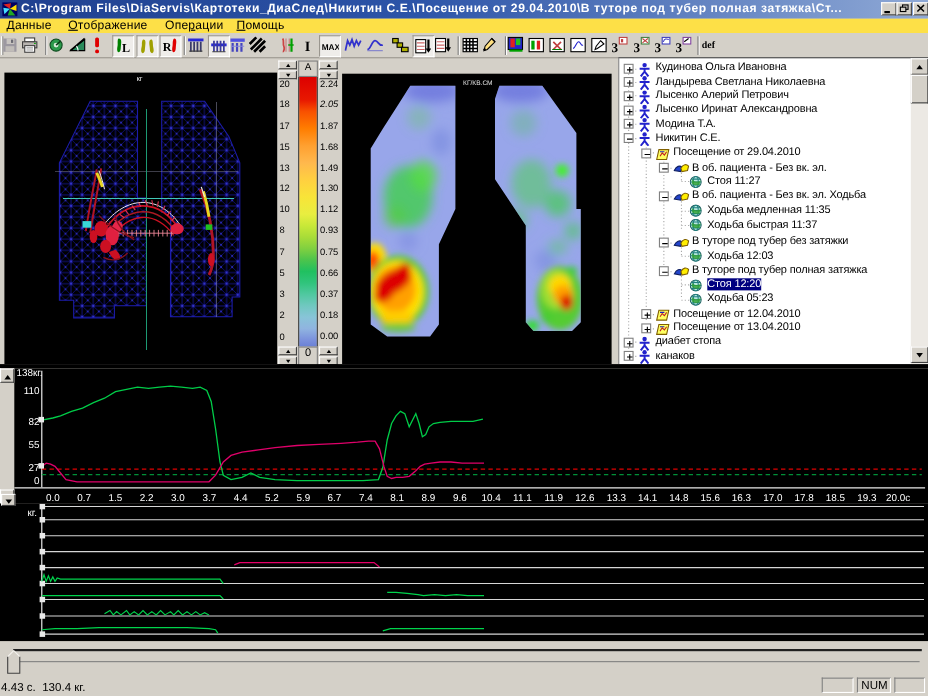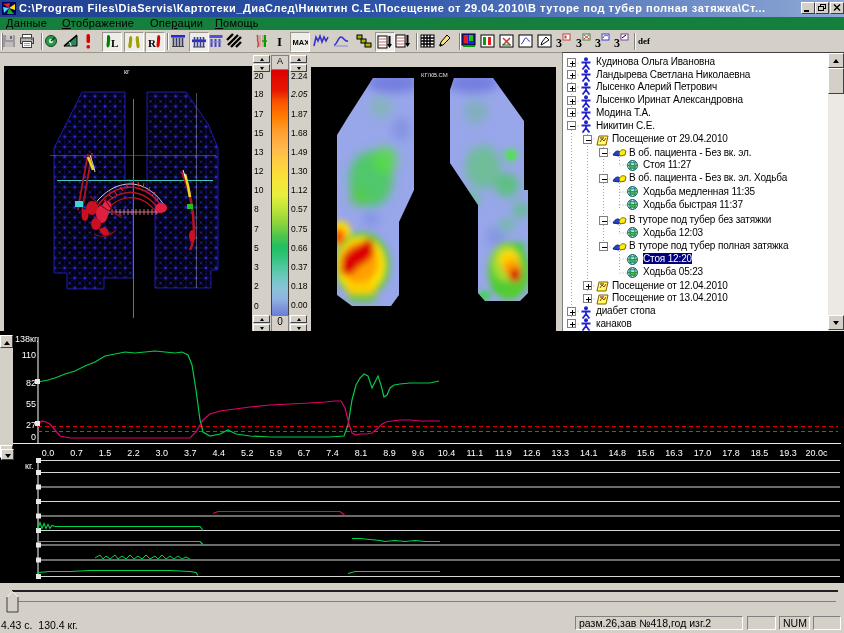--- a/index.html
+++ b/index.html
@@ -3,21 +3,21 @@
 <meta charset="utf-8">
 <style>
 * { margin:0; padding:0; box-sizing:border-box; }
 html,body { width:844px; height:633px; overflow:hidden; }
 body { position:relative; background:#d4d0c8; font-family:"Liberation Sans", sans-serif; }
 .abs { position:absolute; }
 .titlebar { left:0; top:0; width:844px; height:17px; background:linear-gradient(90deg,#20408f 0%,#2c54a8 45%,#8fa9d6 100%); color:#fff; }
 .title-txt { position:absolute; left:19px; top:2px; font-size:11px; font-weight:bold; white-space:nowrap; letter-spacing:0.5px; }
 .winbtn svg { display:block; }
 .winbtn { position:absolute; top:2px; width:14px; height:12px; background:#d4d0c8; border-top:1px solid #fff; border-left:1px solid #fff; border-right:1px solid #404040; border-bottom:1px solid #404040; }
-.menubar { left:0; top:17px; width:844px; height:13px; background:#15803d; font-size:11px; letter-spacing:0.2px; color:#000; }
+.menubar { left:0; top:17px; width:844px; height:13px; background:#fde047; font-size:11px; letter-spacing:0.2px; color:#000; }
 .menubar span { position:absolute; top:0px; white-space:nowrap; }
 .toolbar { left:0; top:30px; width:844px; height:23px; background:#d4d0c8; border-bottom:1px solid #9a968e; }
 .tbtn { position:absolute; top:2px; width:20px; height:20px; }
 .tbtn.pressed { background:#efedea; border:1px solid; border-color:#9a968e #fff #fff #9a968e; }
 .tsep { position:absolute; top:3px; width:2px; height:17px; border-left:1px solid #808080; border-right:1px solid #fff; }
 .panel-black { background:#000; }
 .tree { left:562px; top:52px; width:282px; height:279px; background:#fff; border-top:1px solid #404040; border-left:1px solid #808080; font-size:10px; letter-spacing:-0.15px; overflow:hidden; }
 .trow { position:absolute; white-space:nowrap; color:#000; }
 .pm { position:absolute; width:9px; height:9px; border:1px solid #808080; background:#fff; }
 .statusbar { left:0; top:613px; width:844px; height:20px; background:#d4d0c8; font-size:10.5px; }
@@ -386,21 +386,21 @@
     <div class="num" style="left:1px;top:207px;width:14px;text-align:left;">3</div>
     <div class="num" style="left:1px;top:226px;width:14px;text-align:left;">2</div>
     <div class="num" style="left:1px;top:245.5px;width:14px;text-align:left;">0</div>
     <div class="num" style="left:38px;top:16px;width:19px;">2.24</div>
     <div class="num" style="left:38px;top:34px;width:19px;font-style:italic;">2.05</div>
     <div class="num" style="left:38px;top:54px;width:19px;">1.87</div>
     <div class="num" style="left:38px;top:73px;width:19px;">1.68</div>
     <div class="num" style="left:38px;top:92px;width:19px;">1.49</div>
     <div class="num" style="left:38px;top:111px;width:19px;">1.30</div>
     <div class="num" style="left:38px;top:130px;width:19px;">1.12</div>
-    <div class="num" style="left:38px;top:149px;width:19px;">0.57</div>
+    <div class="num" style="left:38px;top:149px;width:19px;">0.93</div>
     <div class="num" style="left:38px;top:169px;width:19px;">0.75</div>
     <div class="num" style="left:38px;top:188px;width:19px;">0.66</div>
     <div class="num" style="left:38px;top:207px;width:19px;">0.37</div>
     <div class="num" style="left:38px;top:226px;width:19px;">0.18</div>
     <div class="num" style="left:38px;top:245px;width:19px;">0.00</div>
   </div>
 <div class="abs panel-black" style="left:311px;top:67px;width:245px;height:264px;">
 <svg width="245" height="264" viewBox="0 0 245 264">
 <defs>
 <clipPath id="lhc">
@@ -809,17 +809,16 @@
 <div class="abs" style="left:12px;top:7px;width:826px;height:2px;background:#202020;"></div>
 <div class="abs" style="left:16px;top:18px;width:820px;height:1px;background:#808080;"></div>
 <svg class="abs" style="left:6px;top:8px" width="13" height="22" viewBox="0 0 13 22">
 <polygon points="1,6 6.5,0.5 12,6 12,21 1,21" fill="#d4d0c8"></polygon>
 <path d="M1 6 L6.5 0.5 L12 6" fill="none" stroke="#f4f2ee"></path>
 <path d="M12 6 L12 21 L1 21 L1 6" fill="none" stroke="#404040"></path>
 </svg>
 </div>
 <div class="abs statusbar">
 <span style="position:absolute;left:1px;top:6px;">4.43 с.&nbsp; 130.4 кг.</span>
-<div class="sunken" style="left:575px;width:168px;">разм.26,зав №418,год изг.2</div>
 <div class="sunken" style="left:747px;width:29px;"></div>
 <div class="sunken" style="left:779px;width:31px;">NUM</div>
 <div class="sunken" style="left:813px;width:28px;"></div>
 </div>
 
 </body></html>

